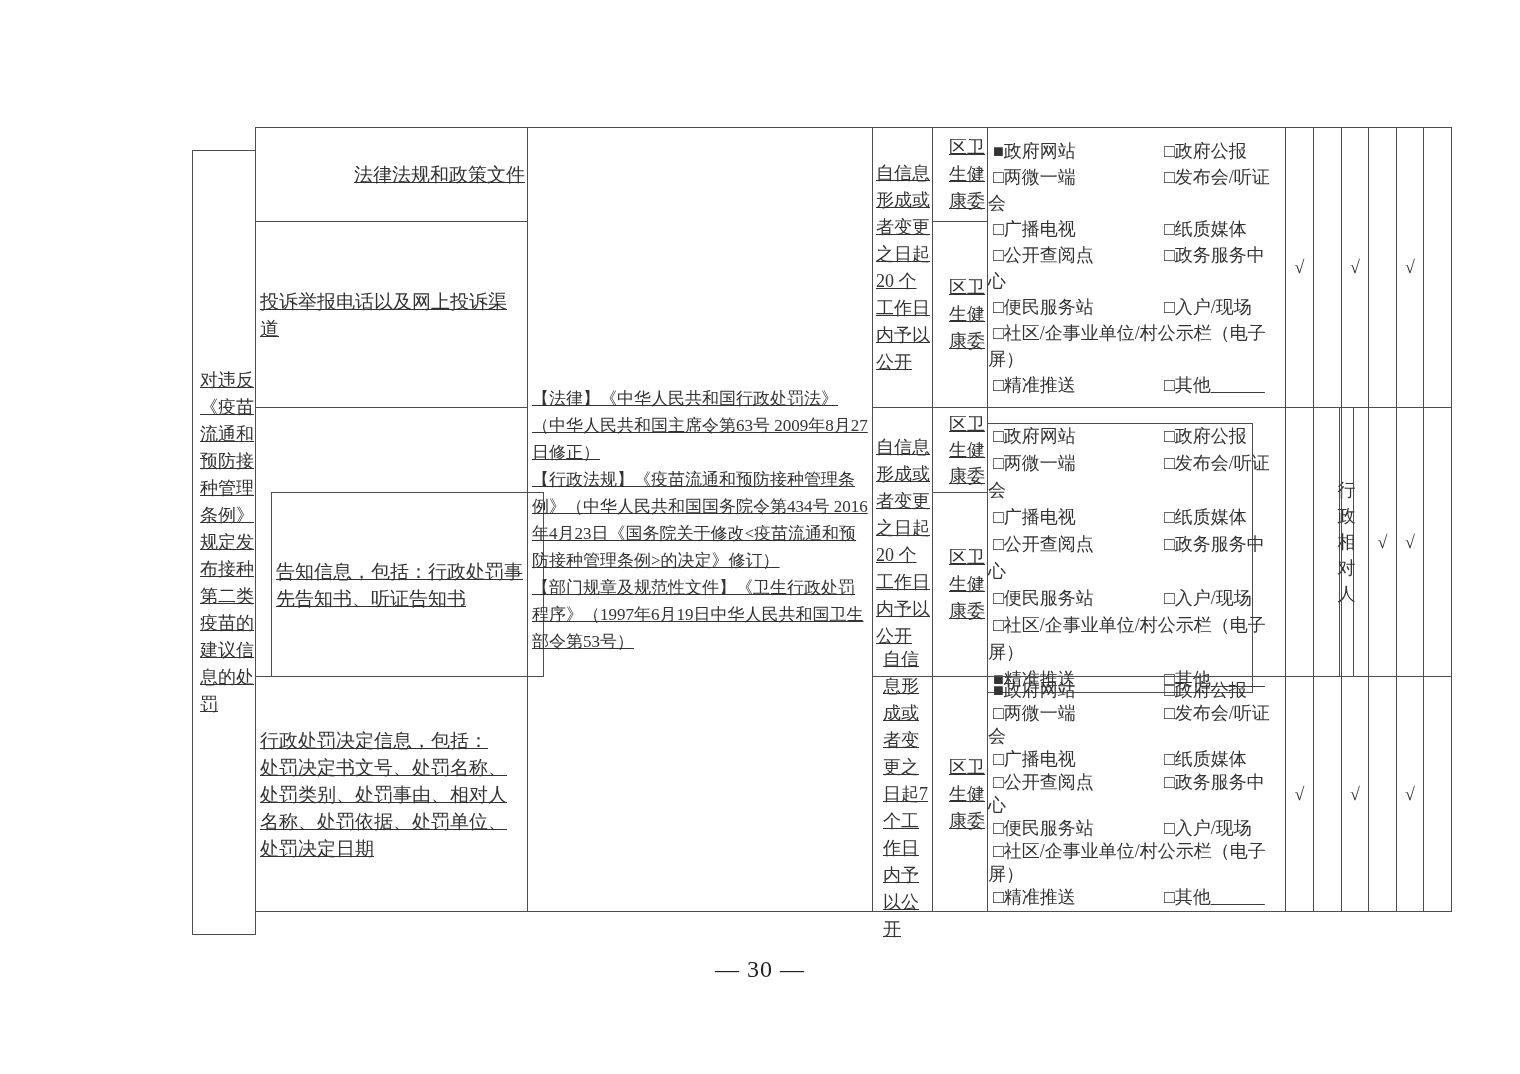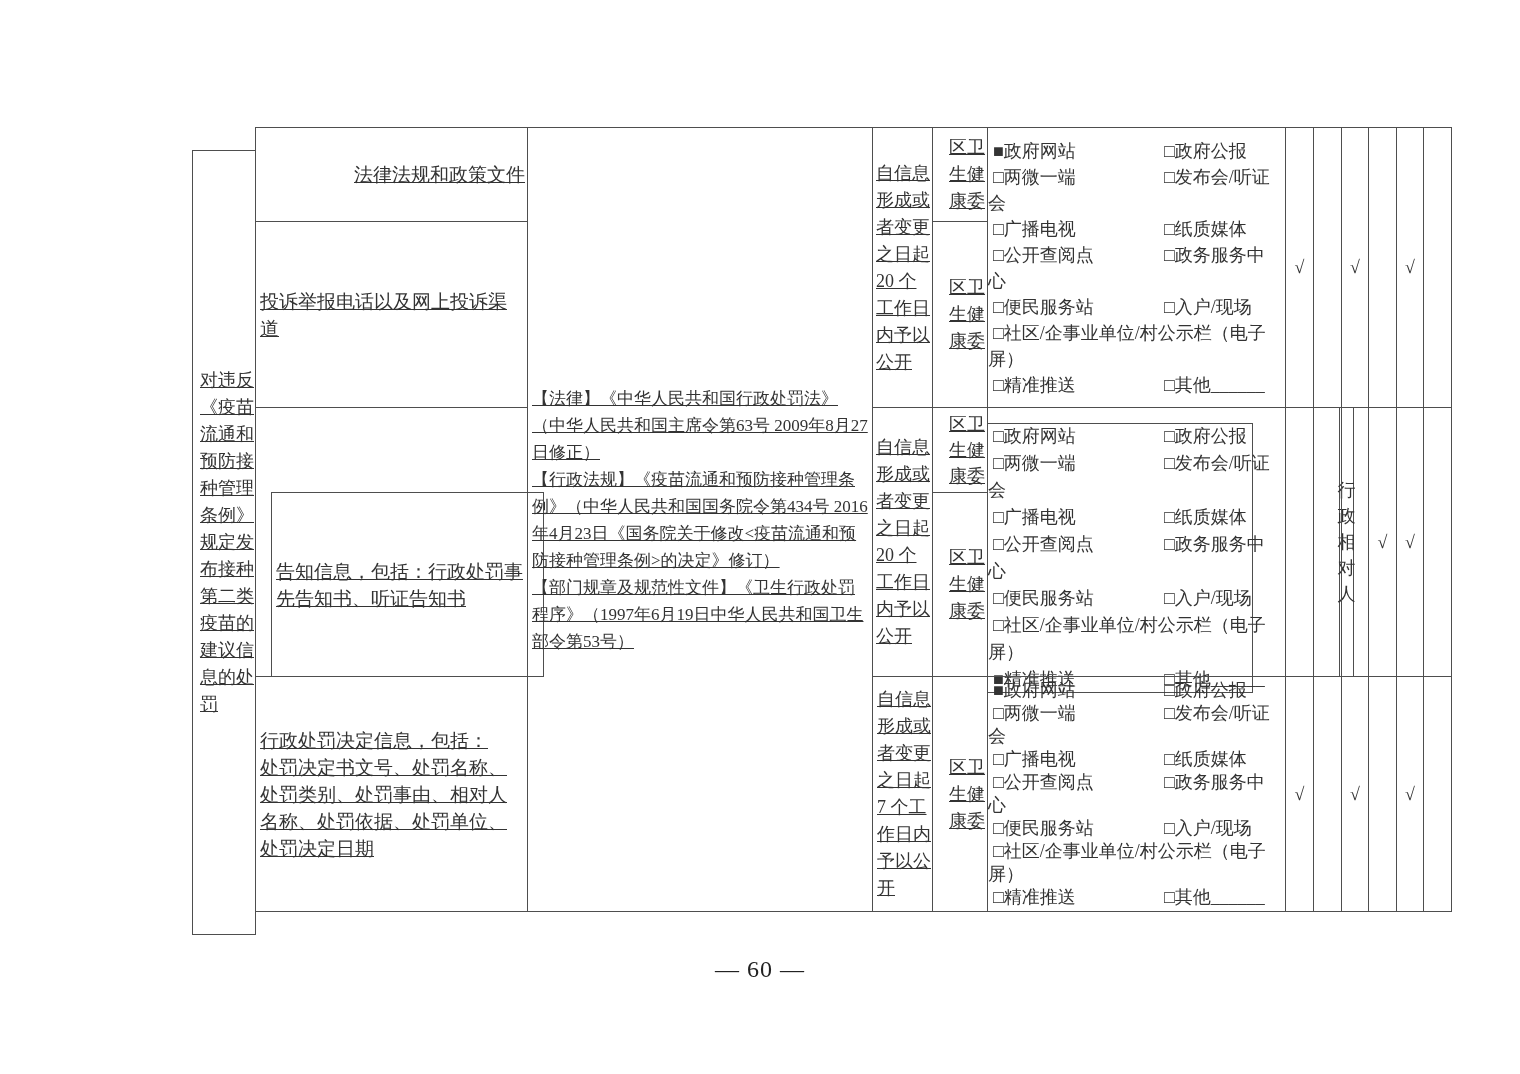--- a/index.html
+++ b/index.html
@@ -68,21 +68,21 @@
       </div>
     </div>
 
     <div class="cell left" style="left:796px;top:0;width:61px;height:281px;">
       <span class="wrapcol smalltxt" style="width:56px;margin-left:2px;">自信息形成或者变更之日起20 个工作日内予以公开</span>
     </div>
     <div class="cell left" style="left:796px;top:280px;width:61px;height:270px;">
       <span class="wrapcol smalltxt" style="width:56px;margin-left:2px;">自信息形成或者变更之日起20 个工作日内予以公开</span>
     </div>
     <div class="cell left" style="left:796px;top:549px;width:61px;height:236px;">
-      <span class="wrapcol smalltxt" style="width:56px;margin-left:4px;">自信息形成或者变更之日起7 个工作日内予以公开</span>
+      <span class="wrapcol smalltxt" style="width:56px;margin-left:10px;">自信息形成或者变更之日起7 个工作日内予以公开</span>
     </div>
 
     <div class="cell left" style="left:856px;top:0;width:56px;height:95px;">
       <span class="wrapcol smalltxt" style="width:38px;margin-left:8px;">区卫生健康委</span>
     </div>
     <div class="cell left" style="left:856px;top:94px;width:56px;height:187px;">
       <span class="wrapcol smalltxt" style="width:38px;margin-left:8px;">区卫生健康委</span>
     </div>
     <div class="cell left" style="left:856px;top:280px;width:56px;height:86px;">
       <span class="wrapcol smalltxt" style="width:38px;margin-left:8px;line-height:26px;">区卫生健康委</span>
@@ -267,14 +267,14 @@
       </div>
     <div class="cell" style="left:1320px;top:549px;width:28px;height:236px;">
         <span class="mark">√</span>
       </div>
     <div class="cell" style="left:1347px;top:549px;width:29px;height:236px;">
         <span class="mark"></span>
       </div>
 
   </div>
 
-  <div class="pagenum">— 60 —</div>
+  <div class="pagenum">— 30 —</div>
 </div>
 
 </body></html>

